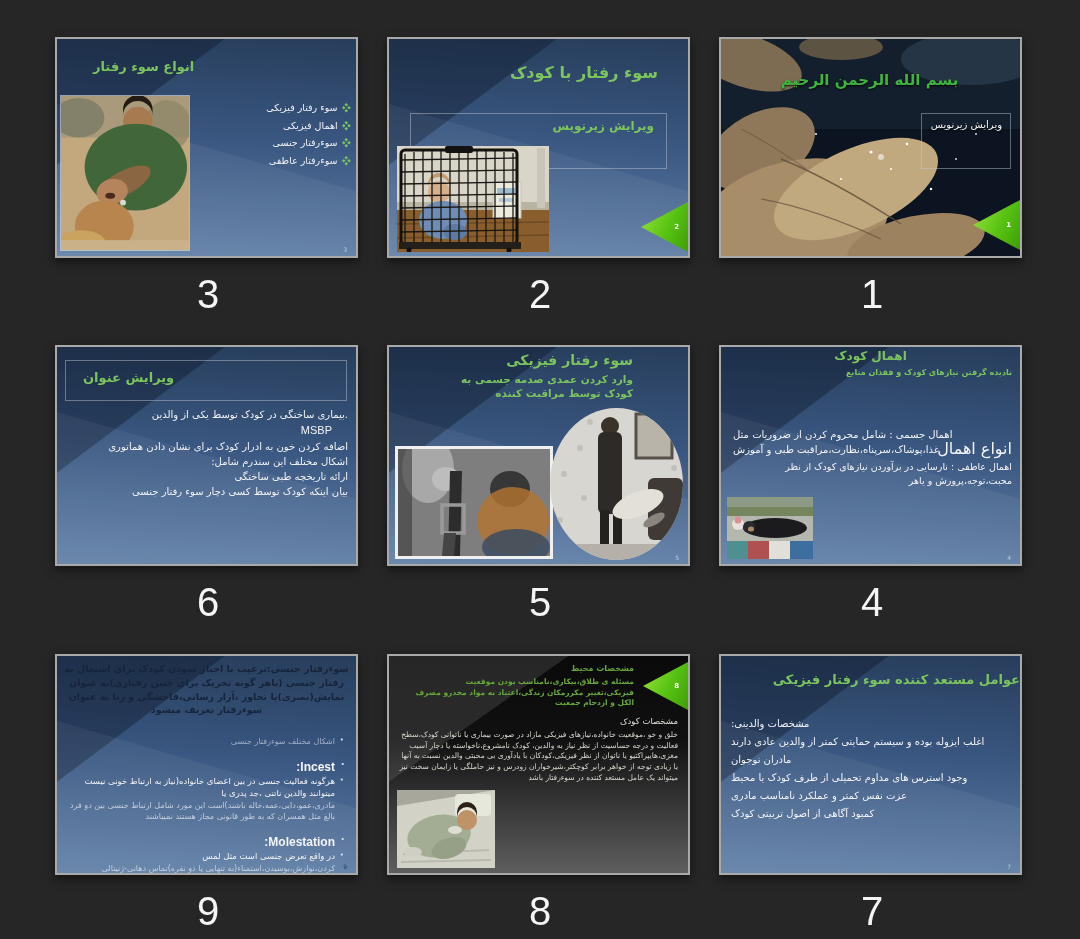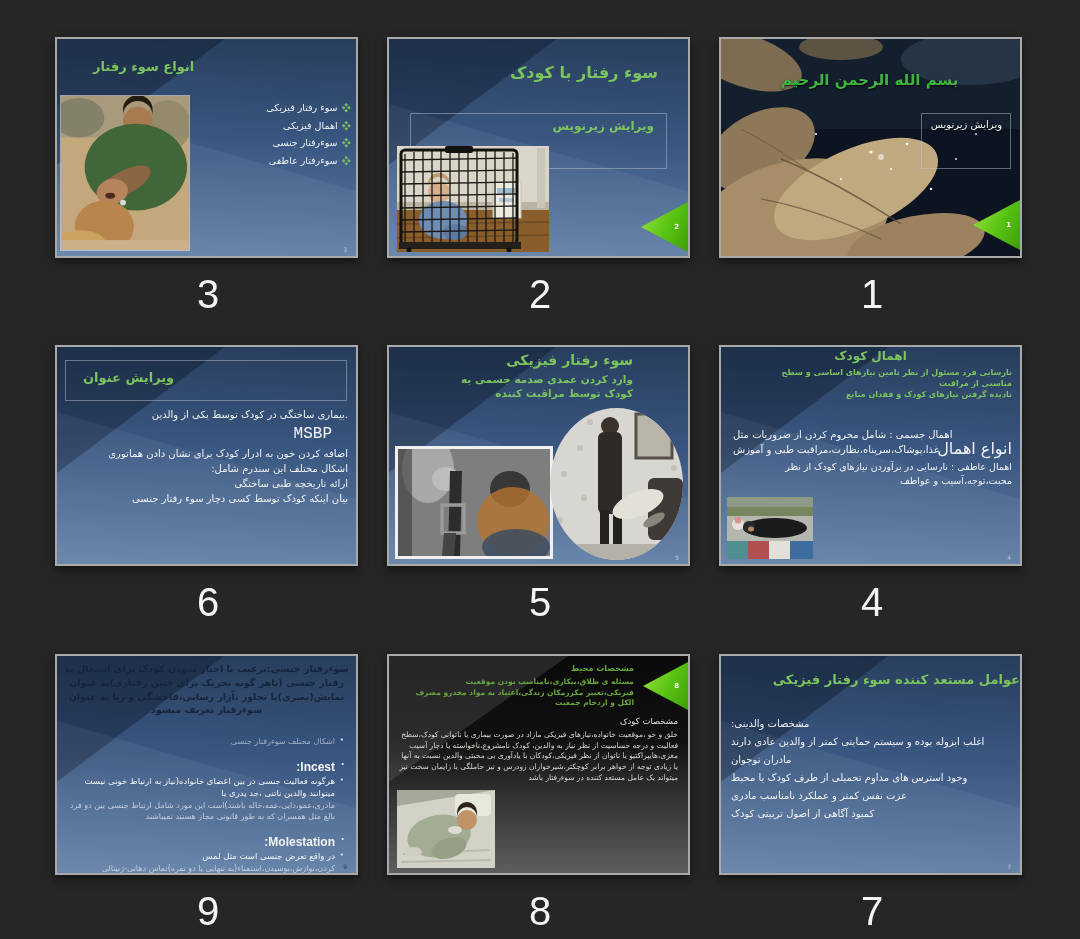--- a/index.html
+++ b/index.html
@@ -70,21 +70,21 @@
   
   .s5-title{top:5px;right:55px;font-size:14px;}
   .s5-sub{top:25px;right:55px;width:200px;color:var(--accent_green);font-size:10.5px;line-height:1.35;text-align:right;font-weight:bold;}
   .s5-photoL{left:6px;top:99px;width:158px;height:113px;border:3px solid #f0f0f0;background:#8a8a8a;}
   .s5-photoR{right:5px;top:61px;width:133px;height:152px;border-radius:50%;overflow:hidden;}
   
   .s6-box{left:8px;right:9px;top:13px;height:41px;}
   .s6-title{top:23px;left:26px;font-size:13px;}
   .s6-body{top:60px;right:8px;left:8px;list-style:none;}
   .s6-body li{color:var(--text_white);font-size:10px;line-height:1.5;text-align:right;}
-  .s6-body li.lat{font-family:Liberation Mono, monospace;font-size:16px;padding-left:0;padding-right:16px;}
+  .s6-body li.lat{font-family:Liberation Sans, sans-serif;font-size:11px;padding-left:0;padding-right:16px;}
   
   .s7-title{top:16px;left:0;right:0;font-size:13px;}
   .s7-body{top:60px;right:10px;left:10px;list-style:none;}
   .s7-body li{color:var(--text_white);font-size:10px;line-height:1.5;text-align:left;margin-bottom:3px;}
   
   .s8 .badge{top:6px;width:45px;height:48px;}
   .s8-gh{top:8px;right:54px;color:#66a83a;font-size:8px;font-weight:bold;}
   .s8-gb{top:21px;right:54px;left:26px;color:#66a83a;font-size:7.5px;line-height:1.4;text-align:right;font-weight:bold;}
   .s8-wh{top:60px;right:10px;color:#e3e3da;font-size:8.5px;}
   .s8-wb{top:74px;right:10px;left:8px;color:#d8d8cf;font-size:7.5px;line-height:1.42;text-align:right;}
@@ -289,26 +289,25 @@
       </div>
       <div class="pagenum">5</div>
     </div>
     <div class="num">5</div>
   </div>
 
   <div class="cell pos-5">
     <div class="slide blue s4">
       <div class="s4-title g-title">اهمال کودک</div>
       <div class="s4-sub">
-        <div>نارسایی فرد مسئول از نظر تامین نیازهای اساسی و سطح مناسبی از مراقبت</div>
         <div>نادیده گرفتن نیازهای کودک و فقدان منابع</div>
       </div>
       <div class="s4-h">انواع اهمال</div>
       <div class="s4-b1">اهمال جسمی : شامل محروم کردن از ضروریات مثل غذا،پوشاک،سرپناه،نظارت،مراقبت طبی و آموزش</div>
-      <div class="s4-b2">اهمال عاطفی : نارسایی در برآوردن نیازهای کودک از نظر محبت،توجه،آسیب و عواطف</div>
+      <div class="s4-b2">اهمال عاطفی : نارسایی در برآوردن نیازهای کودک از نظر محبت،توجه،پرورش و یاهر</div>
       <svg class="s4-photo" width="86" height="62" viewBox="0 0 86 62" preserveAspectRatio="none">
         <rect width="86" height="62" fill="#b3b7ad"></rect>
         <rect width="86" height="10" fill="#8d9a86"></rect>
         <rect y="10" width="86" height="9" fill="#75865f"></rect>
         <circle cx="11" cy="27" r="6" fill="#e8e0da"></circle>
         <circle cx="11" cy="23" r="3.5" fill="#d89090"></circle>
         <ellipse cx="48" cy="31" rx="32" ry="10" fill="#1b1b1d"></ellipse>
         <circle cx="22" cy="30" r="6" fill="#2a2a2e"></circle>
         <ellipse cx="24" cy="32" rx="3" ry="2.5" fill="#b08a62"></ellipse>
         <rect y="44" width="21" height="18" fill="#4f8f8f"></rect>

